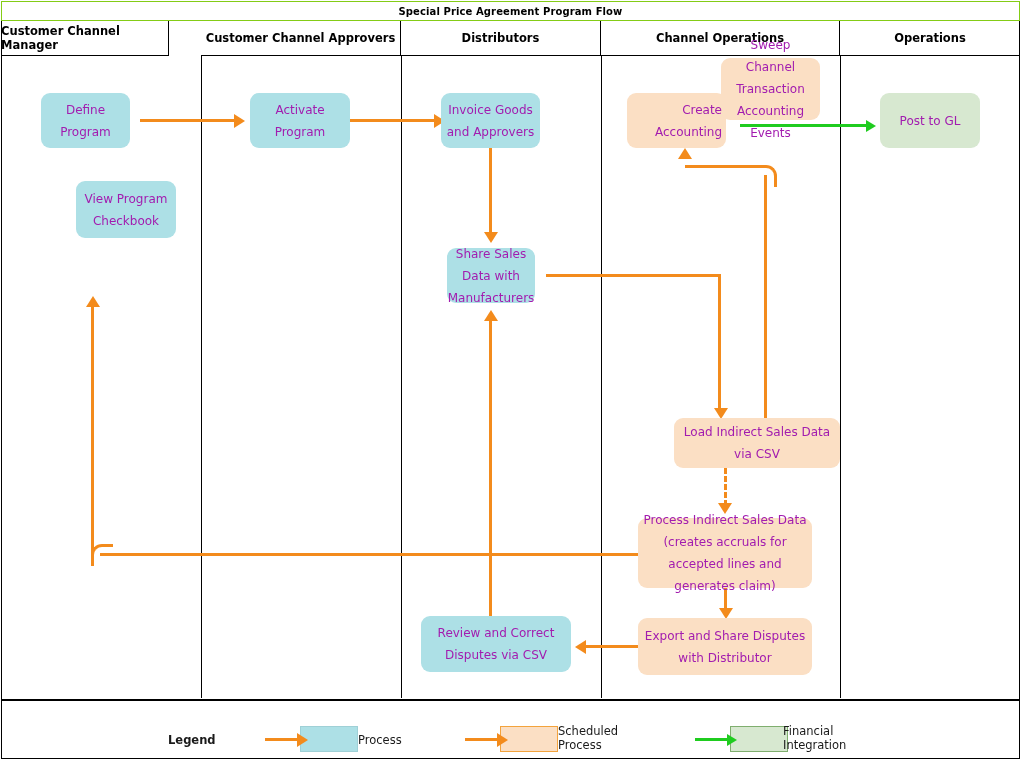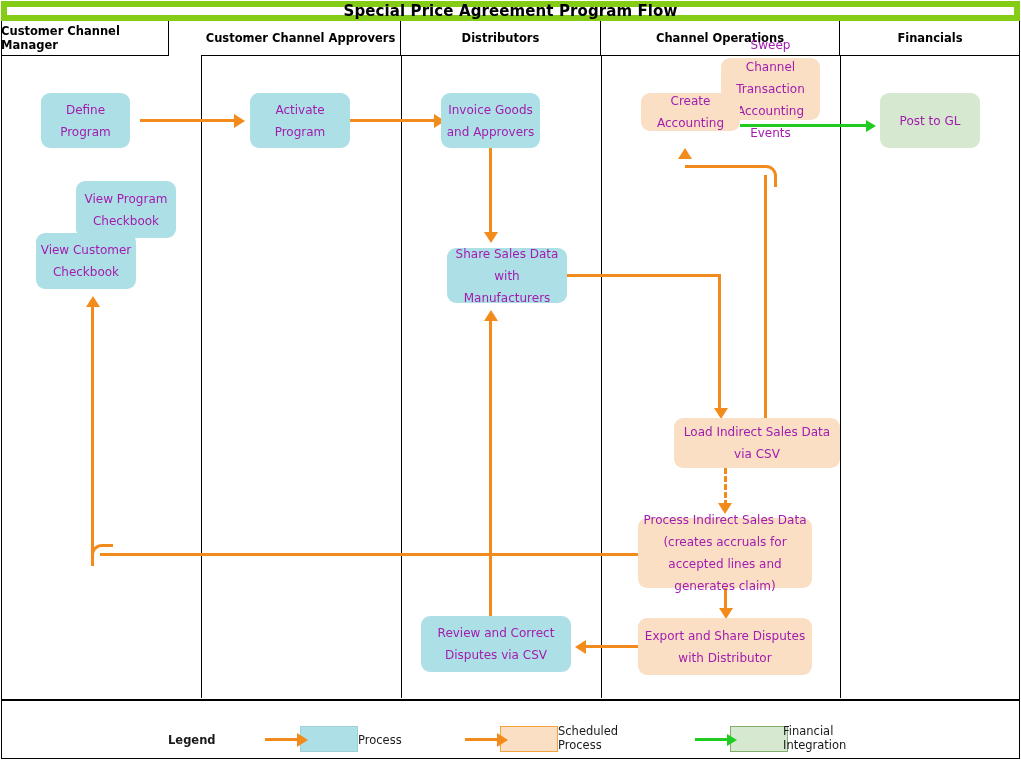--- a/index.html
+++ b/index.html
@@ -17,26 +17,26 @@
     height: 760px;
     background: #ffffff;
     box-sizing: border-box;
     overflow: hidden;
   }
   
   .frame-title {
     position: absolute;
     left: 1px; top: 1px;
     width: 1019px; height: 20px;
-    border: 6px solid #84cc16;
+    border: 1px solid #84cc16;
     box-sizing: border-box;
     display: flex;
     align-items: center;
     justify-content: center;
-    font-size: 15px;
+    font-size: 10px;
     font-weight: bold;
     color: #000000;
     letter-spacing: .1px;
   }
   .frame-lanes {
     position: absolute;
     left: 1px; top: 21px;
     width: 1019px; height: 679px;
     border: 1px solid #000000;
     border-top: none;
@@ -179,21 +179,21 @@
   <div class="lane-header" style="left:201px;width:200px;top:21px;">
     <span>Customer Channel Approvers</span>
   </div>
   <div class="lane-header" style="left:401px;width:200px;top:21px;">
     <span>Distributors</span>
   </div>
   <div class="lane-header" style="left:601px;width:239px;top:21px;">
     <span>Channel Operations</span>
   </div>
   <div class="lane-header last" style="left:840px;width:180px;top:21px;">
-    <span>Financials</span>
+    <span>Operations</span>
   </div>
 
   <div class="lane-divider" style="left:201px;top:56px;"></div>
   <div class="lane-divider" style="left:401px;top:56px;"></div>
   <div class="lane-divider" style="left:601px;top:56px;"></div>
   <div class="lane-divider" style="left:840px;top:56px;"></div>
 
   <div class="seg" style="left:140px;top:119px;width:95px;height:3px;"></div>
   <div class="arrow right" style="left:234px;top:113.5px;"></div>
 
@@ -233,45 +233,42 @@
   <div class="arrow right green" style="left:866px;top:119.5px;"></div>
 
   <div class="node process" style="left:41px;top:93px;width:89px;height:55px;">
     <span>Define Program</span>
   </div>
 
   <div class="node process" style="left:76px;top:181px;width:100px;height:57px;">
     <span>View Program Checkbook</span>
   </div>
 
-  <div class="node process" style="left:36px;top:233px;width:100px;height:56px;z-index:7;">
-    <span>View Customer Checkbook</span>
-  </div>
 
   <div class="node process" style="left:250px;top:93px;width:100px;height:55px;">
     <span>Activate Program</span>
   </div>
 
   <div class="node process" style="left:441px;top:93px;width:99px;height:55px;">
     <span>Invoice Goods and Approvers</span>
   </div>
 
-  <div class="node process" style="left:447px;top:248px;width:120px;height:55px;">
+  <div class="node process" style="left:447px;top:248px;width:88px;height:55px;">
     <span>Share Sales Data with Manufacturers</span>
   </div>
 
   <div class="node process" style="left:421px;top:616px;width:150px;height:56px;">
     <span>Review and Correct Disputes via CSV</span>
   </div>
 
   <div class="node scheduled" style="left:721px;top:58px;width:99px;height:62px;">
     <span>Sweep Channel Transaction Accounting Events</span>
   </div>
 
-  <div class="node scheduled" style="left:641px;top:93px;width:99px;height:38px;z-index:7;">
+  <div class="node scheduled" style="left:627px;top:93px;width:99px;height:55px;z-index:7;text-align:right;">
     <span>Create Accounting</span>
   </div>
 
   <div class="node scheduled" style="left:674px;top:418px;width:166px;height:50px;">
     <span>Load Indirect Sales Data via CSV</span>
   </div>
 
   <div class="node scheduled" style="left:638px;top:518px;width:174px;height:70px;">
     <span>Process Indirect Sales Data (creates accruals for accepted lines and generates claim)</span>
   </div>

